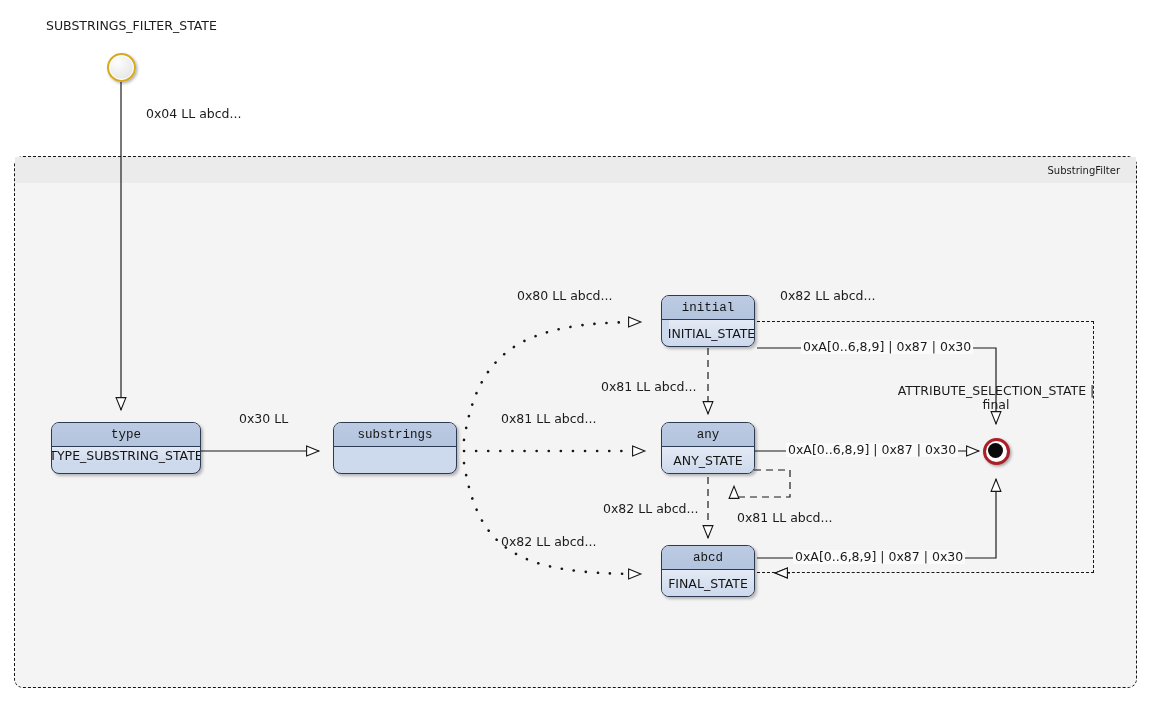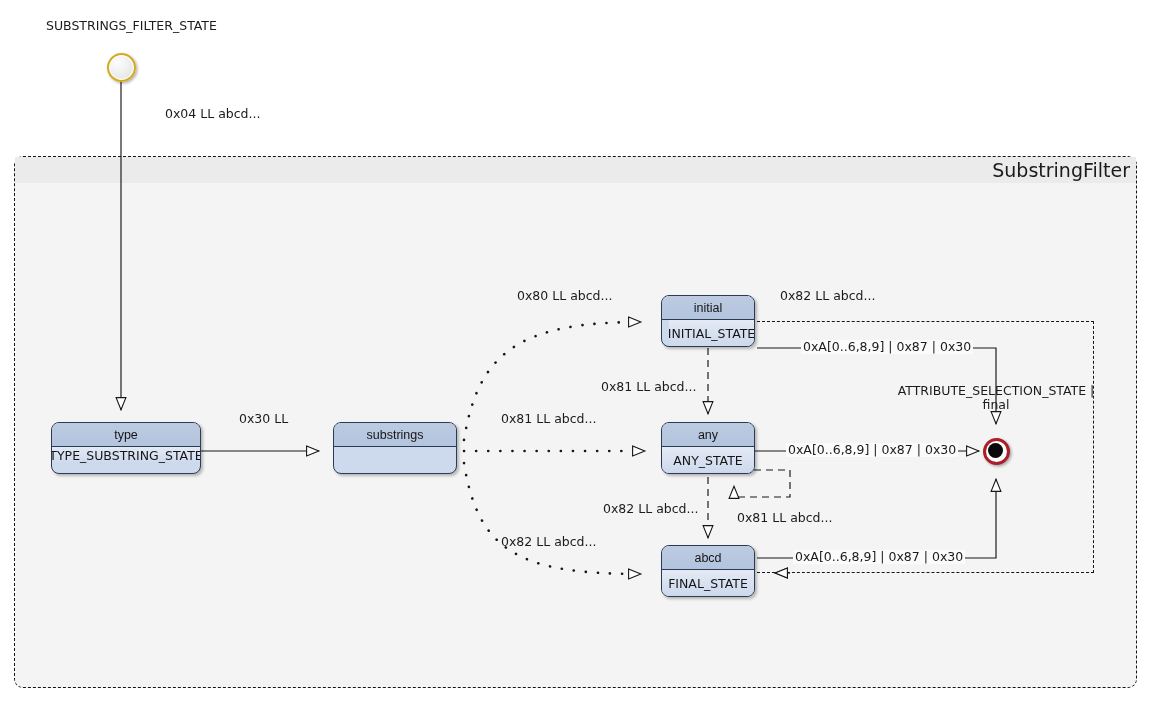--- a/index.html
+++ b/index.html
@@ -34,22 +34,22 @@
   .composite-header{
     position:absolute;left:0;top:0;right:0;
     height:26px;
     background:#ebebeb;
     border-bottom:0;
     box-sizing:border-box;
     display:flex;align-items:center;justify-content:flex-end;
   }
   .composite-title{
     font-family:"DejaVu Sans", sans-serif;
-    font-size:19px;color:#1b1b1b;
-    padding-right:6px;white-space:nowrap;
+    font-size:10px;color:#1b1b1b;
+    padding-right:16px;white-space:nowrap;
   }
 
   
   .region{
     position:absolute;box-sizing:border-box;
     border:1.3px dashed #161616;
     background:transparent;
   }
 
   
@@ -60,21 +60,21 @@
     overflow:hidden;
     box-shadow:2px 2px 3px rgba(0,0,0,0.26);
     background:#cdd9ec;
   }
   .state-name{
     height:24px;
     box-sizing:border-box;
     background:linear-gradient(to bottom,#bccbe2 0%,#b3c4de 100%);
     border-bottom:1.1px solid #2d3b52;
     display:flex;align-items:center;justify-content:center;
-    font-family:Liberation Sans, sans-serif;
+    font-family:Liberation Mono, monospace;
     font-size:12.5px;color:#151515;white-space:nowrap;
   }
   .state-body{
     box-sizing:border-box;
     background:linear-gradient(to bottom,#e4eaf5 0%,#cbd8ec 100%);
     display:flex;align-items:center;justify-content:center;
     font-family:"DejaVu Sans", sans-serif;
     font-size:12.5px;color:#151515;white-space:nowrap;
     padding:0 6px;
   }
@@ -179,21 +179,21 @@
     <div class="state-body" style="height:27px;">ANY_STATE</div>
   </div>
 
   <div class="state" style="left:661px;top:545px;width:94px;height:52px;">
     <div class="state-name">abcd</div>
     <div class="state-body" style="height:27px;">FINAL_STATE</div>
   </div>
 
   <div class="txt" style="left:46px;top:19px;">SUBSTRINGS_FILTER_STATE</div>
 
-  <div class="txt" style="left:165px;top:107px;">0x04 LL abcd...</div>
+  <div class="txt" style="left:146px;top:107px;">0x04 LL abcd...</div>
 
   <div class="txt" style="left:239px;top:412px;">0x30 LL</div>
 
   <div class="txt" style="left:501px;top:289px;margin-left:16px;">0x80 LL abcd...</div>
 
   <div class="txt" style="left:501px;top:412px;">0x81 LL abcd...</div>
 
   <div class="txt" style="left:501px;top:535px;">0x82 LL abcd...</div>
 
   <div class="txt" style="left:601px;top:380px;">0x81 LL abcd...</div>

